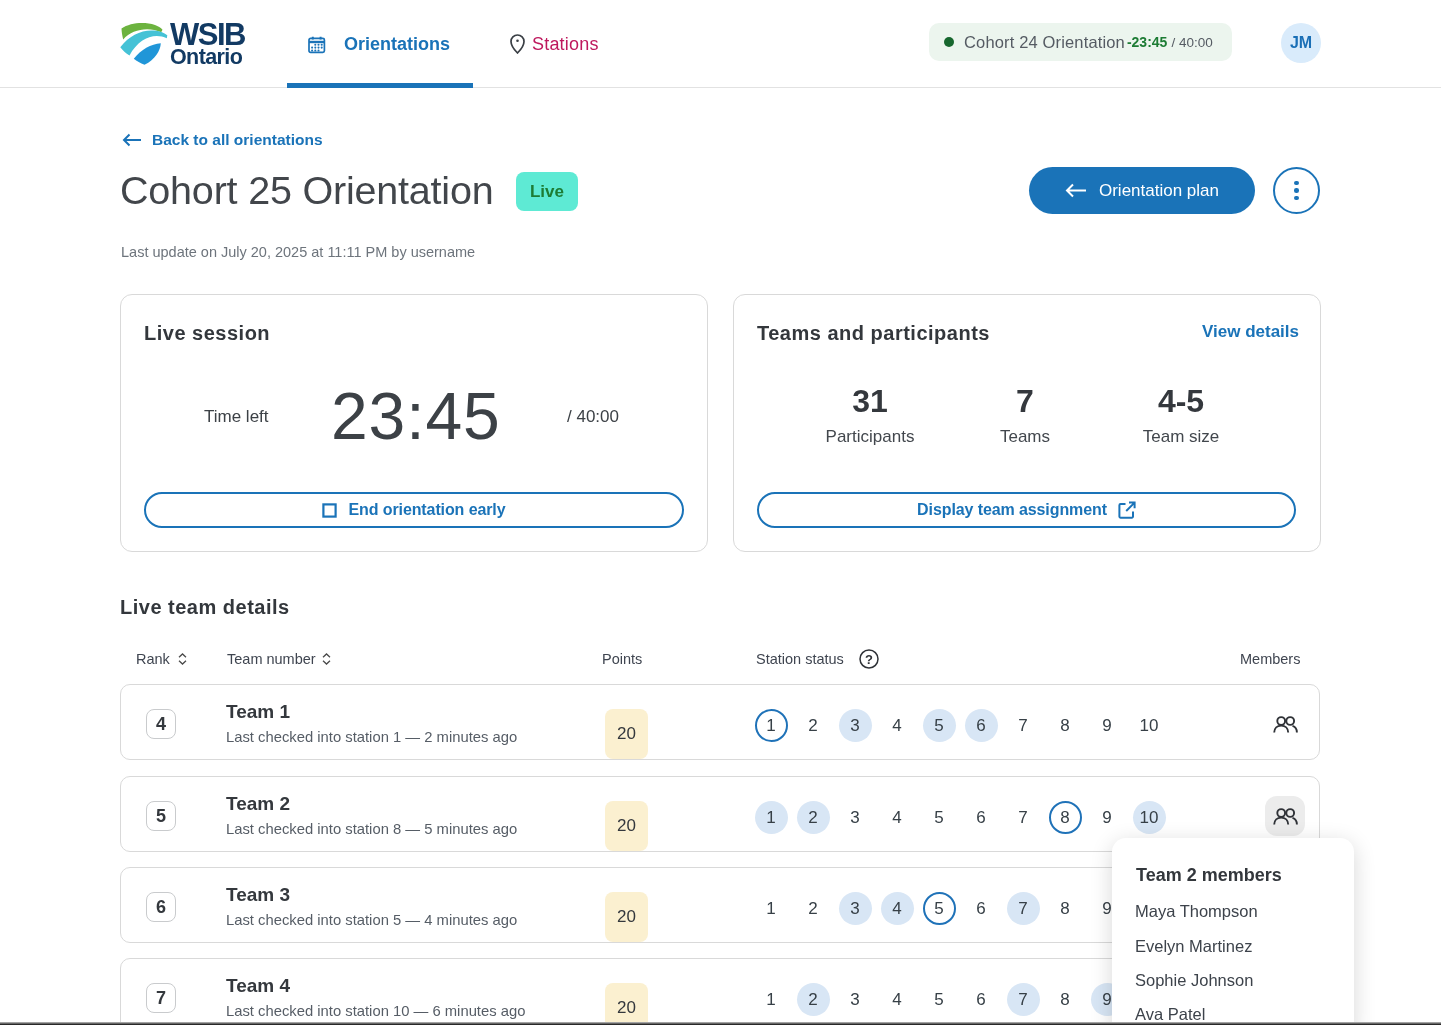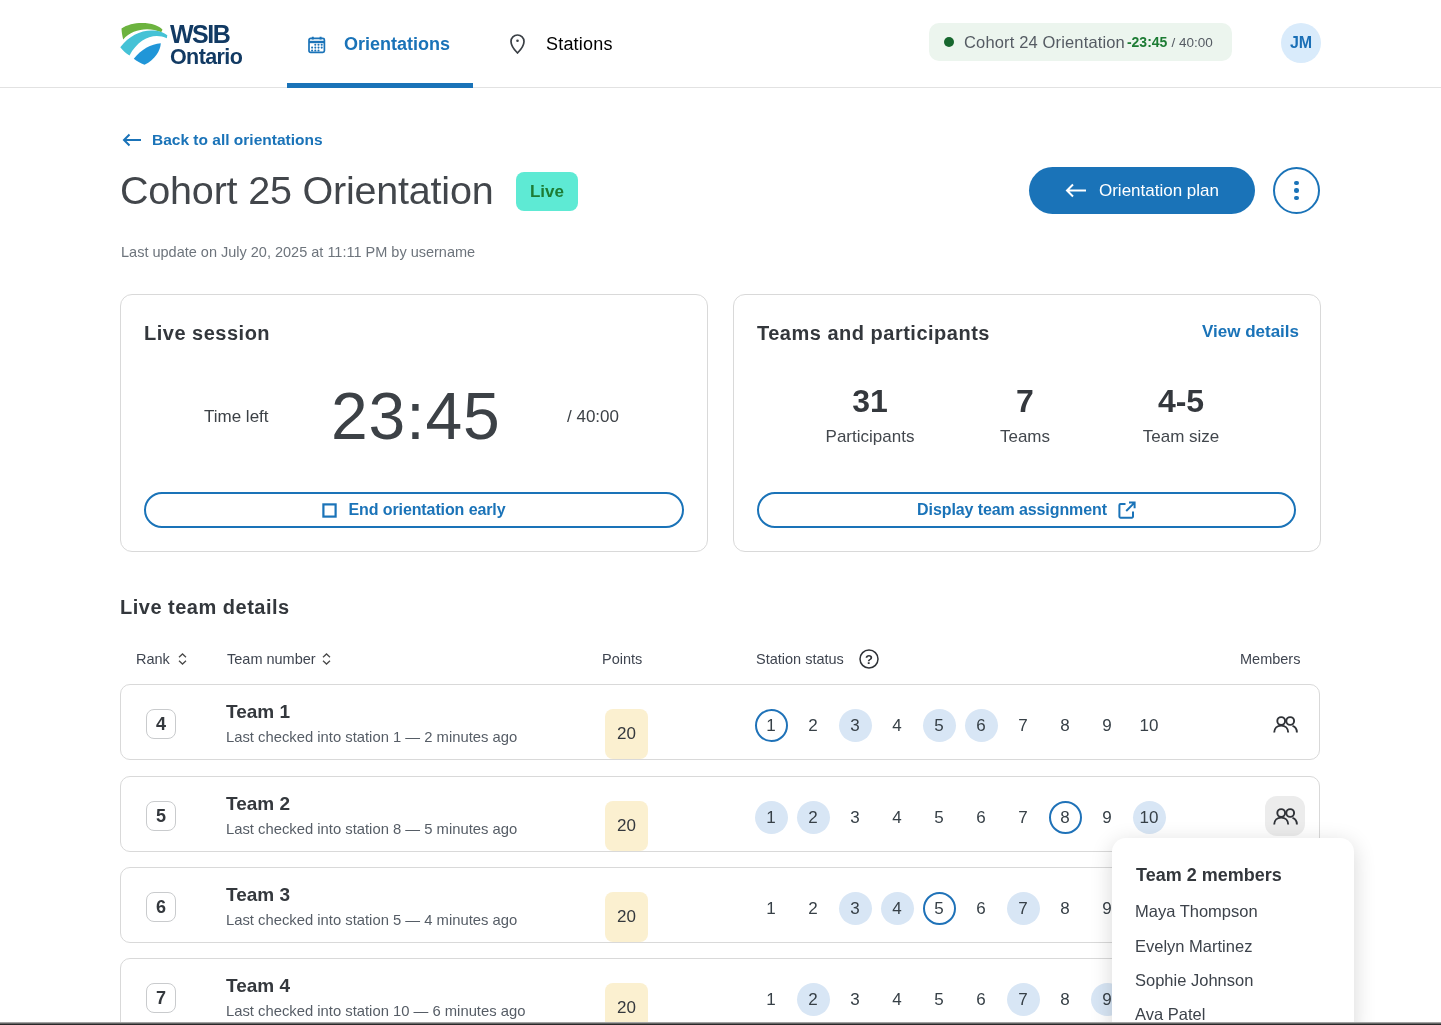--- a/index.html
+++ b/index.html
@@ -3,26 +3,26 @@
 <meta charset="utf-8">
 <style>
 * { margin:0; padding:0; box-sizing:border-box; }
 html,body { width:1441px; height:1025px; overflow:hidden; background:#fff;
   font-family:"Liberation Sans", sans-serif; position:relative; }
 
 .header { position:absolute; top:0; left:0; width:1441px; height:88px; background:#fff;
   border-bottom:1px solid #e2e2e2; z-index:5; }
 .logo { position:absolute; left:120px; top:22px; width:48px; height:44px; }
 .logo-text { position:absolute; left:170px; top:21px; color:#123a63; font-weight:700; line-height:1; }
-.logo-wsib { font-size:25px; letter-spacing:-1.5px; line-height:27px; }
+.logo-wsib { font-size:31px; letter-spacing:-1.5px; line-height:27px; }
 .logo-ont { font-size:21.5px; letter-spacing:-0.6px; line-height:19px; }
 .nav-item { position:absolute; top:0; height:88px; display:flex; align-items:center; gap:12px;
   font-size:18px; font-weight:700; }
 .nav-orient { left:308px; color:#1a73b8; gap:18px; }
-.nav-stations { left:510px; color:#000000; font-weight:400; letter-spacing:0.2px; gap:21px; }
+.nav-stations { left:510px; color:#be185d; font-weight:400; letter-spacing:0.2px; gap:7px; }
 .nav-bar { position:absolute; left:287px; top:83px; width:186px; height:5px; background:#1a73b8; z-index:6; }
 .status-pill { position:absolute; left:929px; top:23px; width:303px; height:38px; background:#ecf5ee;
   border-radius:10px; display:flex; align-items:center; padding-left:15px; }
 .status-dot { width:10px; height:10px; border-radius:50%; background:#17672e; margin-right:10px; }
 .status-name { font-size:16.5px; color:#555b63; letter-spacing:0.15px; }
 .status-time { font-size:14px; font-weight:700; color:#1d7c34; margin-left:2px; }
 .status-total { font-size:13.5px; color:#555b63; margin-left:4px; }
 .avatar { position:absolute; left:1281px; top:23px; width:40px; height:40px; border-radius:50%;
   background:#d9ebfb; color:#1a6fb6; font-size:16px; font-weight:700;
   display:flex; align-items:center; justify-content:center; }

